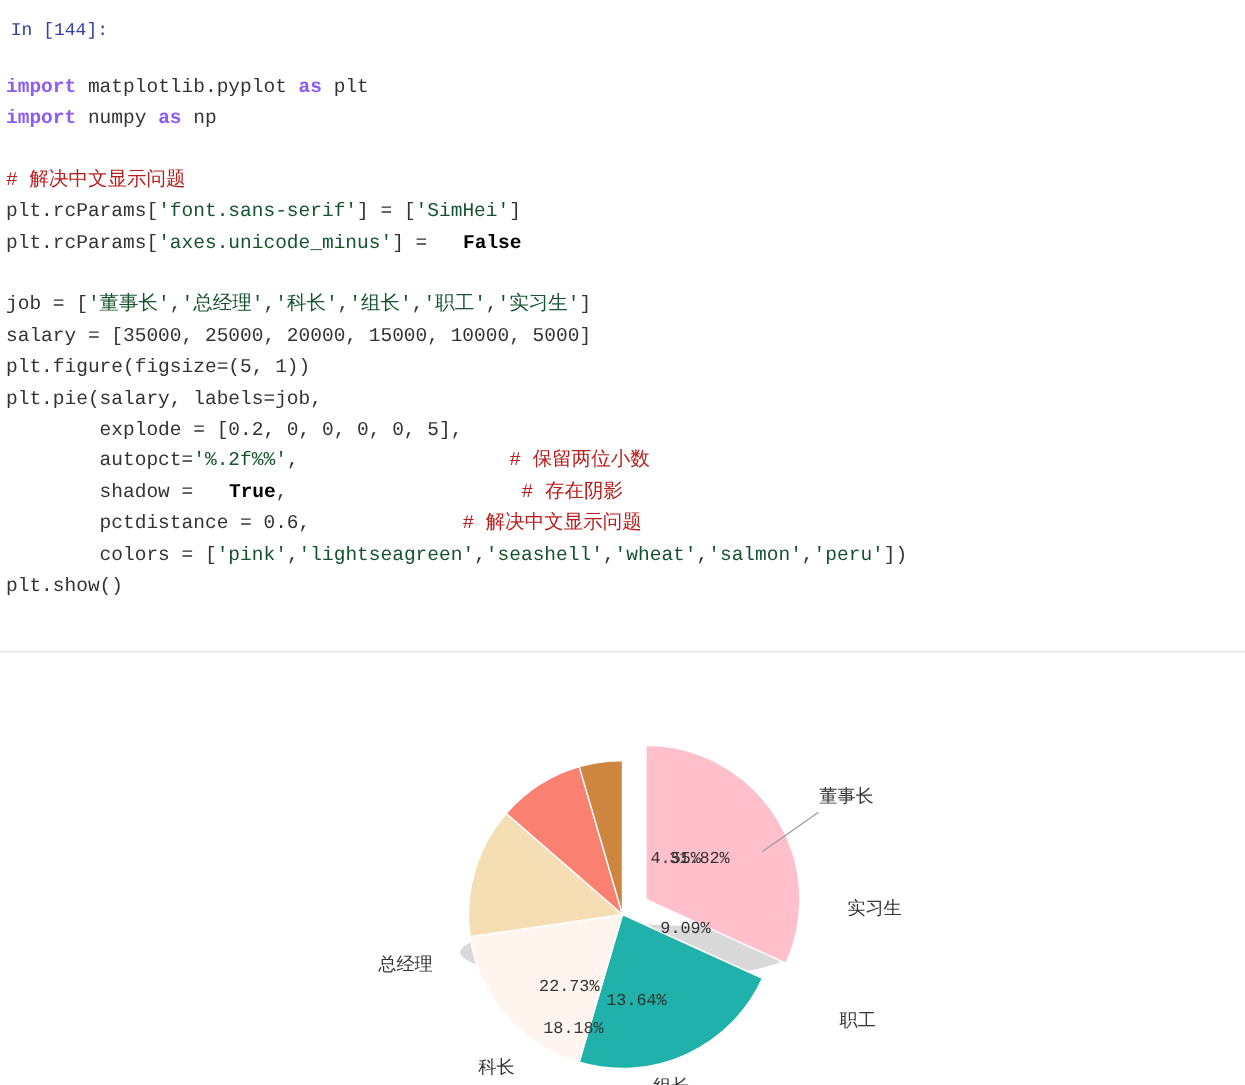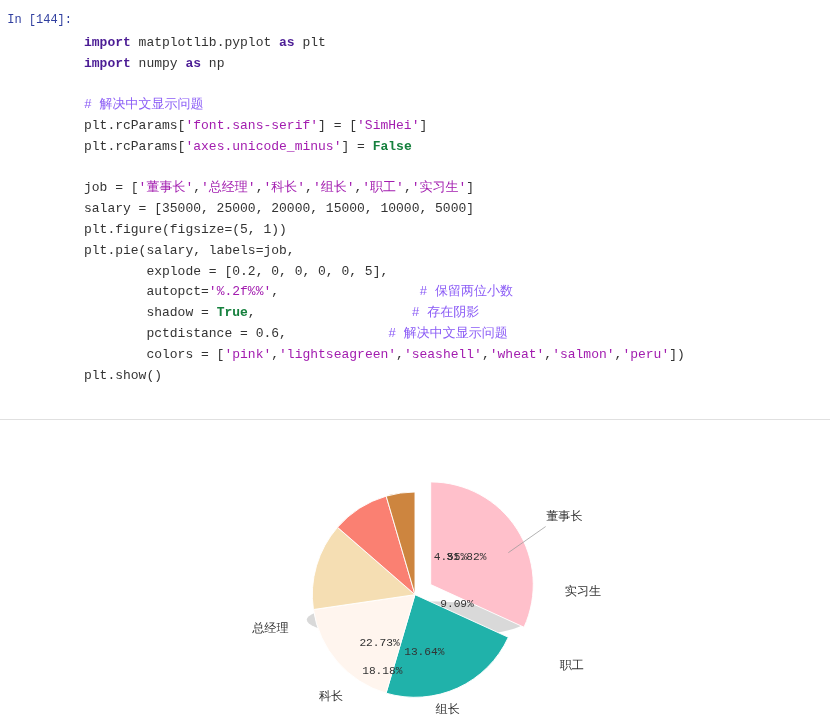--- a/index.html
+++ b/index.html
@@ -11,20 +11,21 @@
     }
     .notebook-cell {
       background: #fff;
       padding: 10px 0;
       border-bottom: 1px solid #e0e0e0;
     }
     .cell-row {
       display: flex;
       align-items: flex-start;
       padding: 2px 0;
+      flex-direction: column;
     }
     .cell-label {
       width: 80px;
       min-width: 80px;
       text-align: right;
       padding-right: 8px;
       color: #303f9f;
       font-size: 12px;
       user-select: none;
       padding-top: 1px;
@@ -32,24 +33,24 @@
     .cell-content {
       flex: 1;
       padding-left: 4px;
     }
     .code-block {
       line-height: 1.6;
       white-space: pre;
       font-family: 'Courier New', Courier, monospace;
       font-size: 13px;
     }
-    .kw { color: #4c1d95; font-weight: bold; }
-    .str { color: #a21caf; }
-    .comment { color: #8b5cf6; }
-    .bold-kw { color: #15803d; font-weight: bold; }
+    .kw { color: #8b5cf6; font-weight: bold; }
+    .str { color: #14532d; }
+    .comment { color: #b91c1c; }
+    .bold-kw { color: #000000; font-weight: bold; margin-left: 16px; }
 
     .chart-area {
       background: #fff;
       display: flex;
       justify-content: center;
       align-items: center;
       padding: 30px 20px 20px 20px;
       min-height: 320px;
       position: relative;
     }

